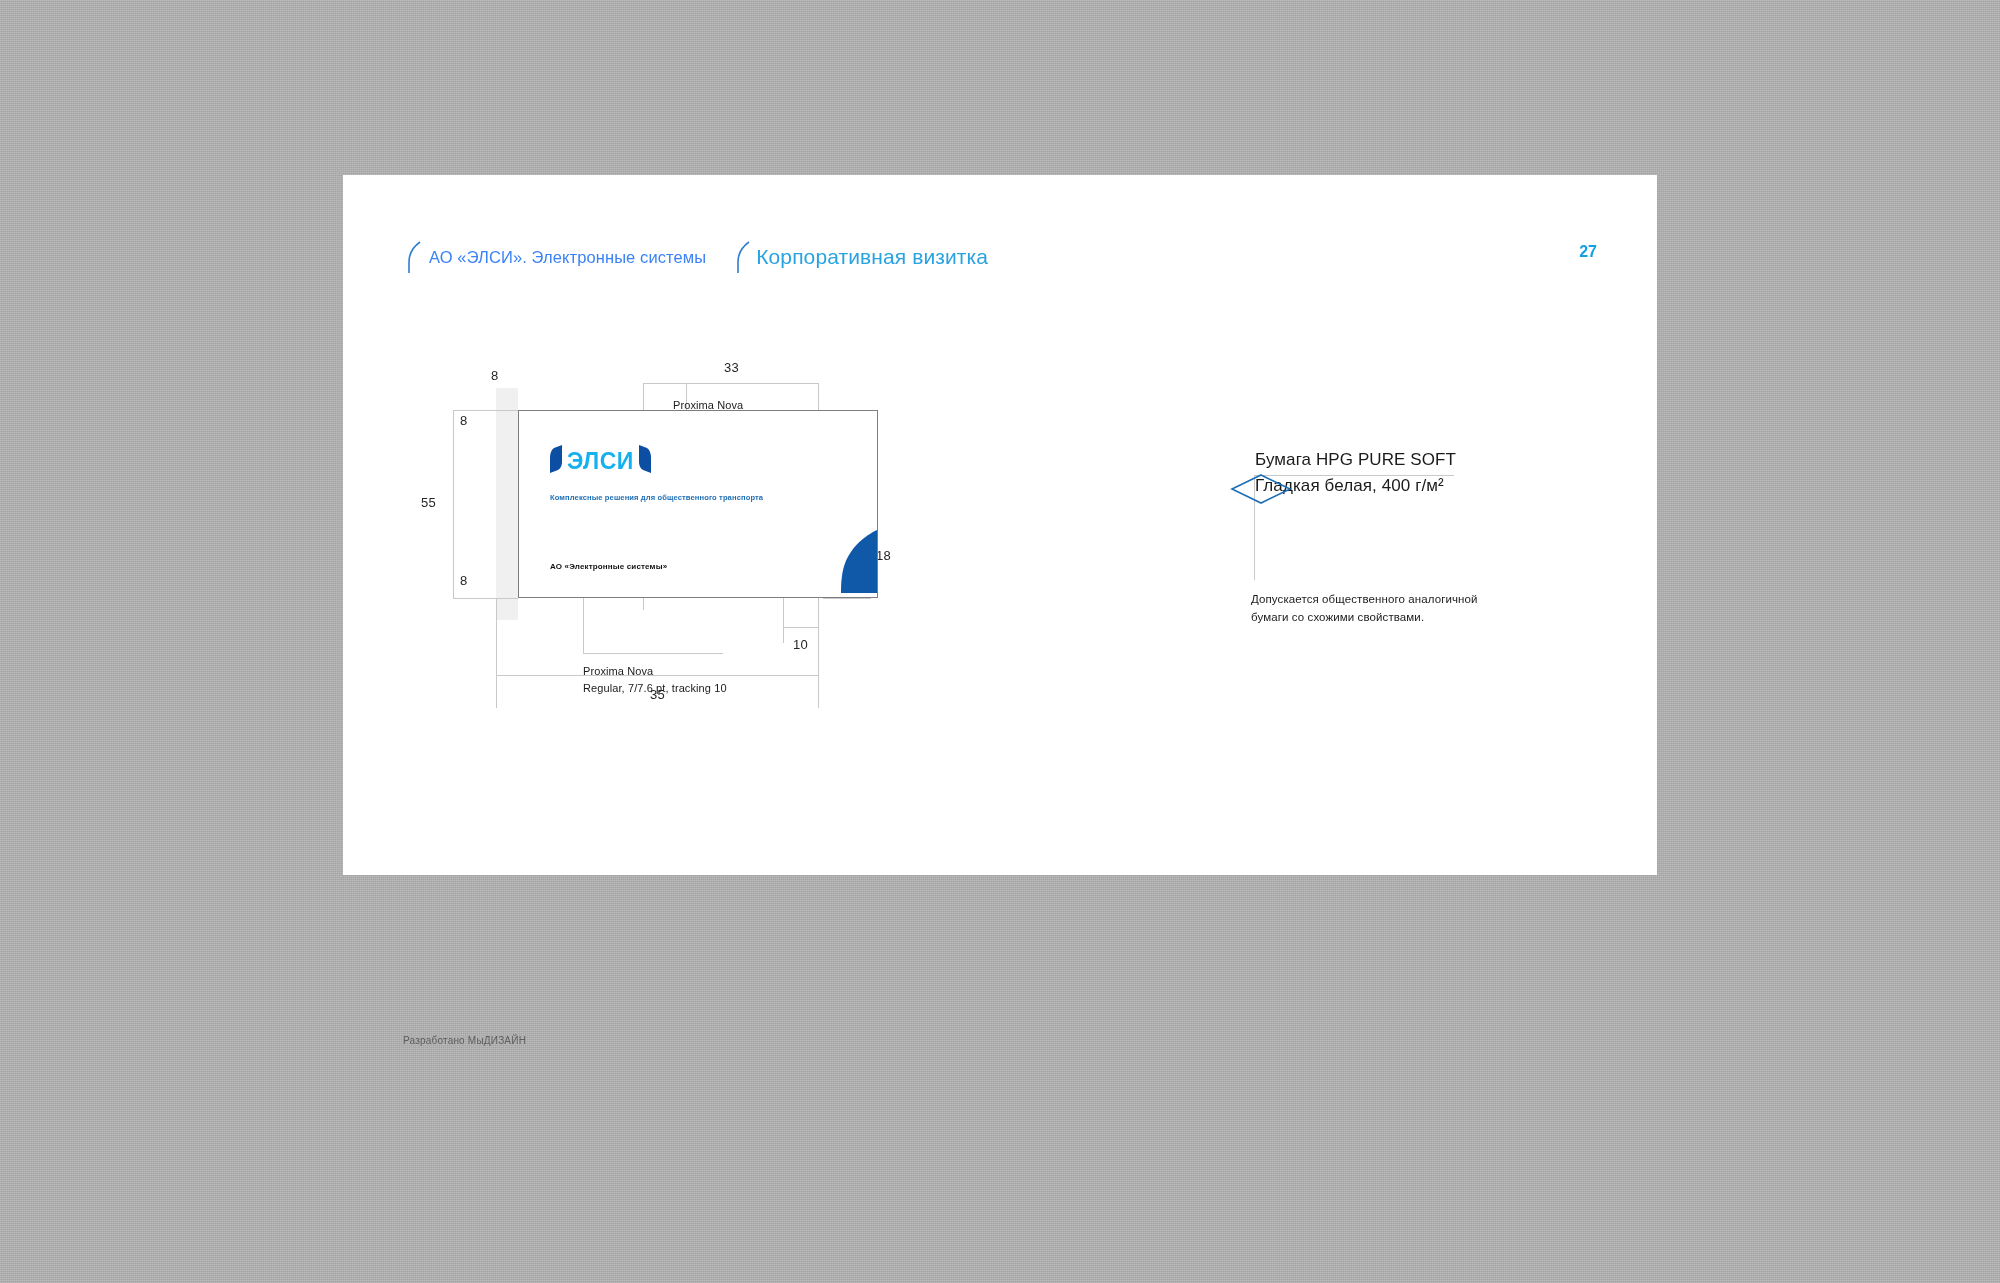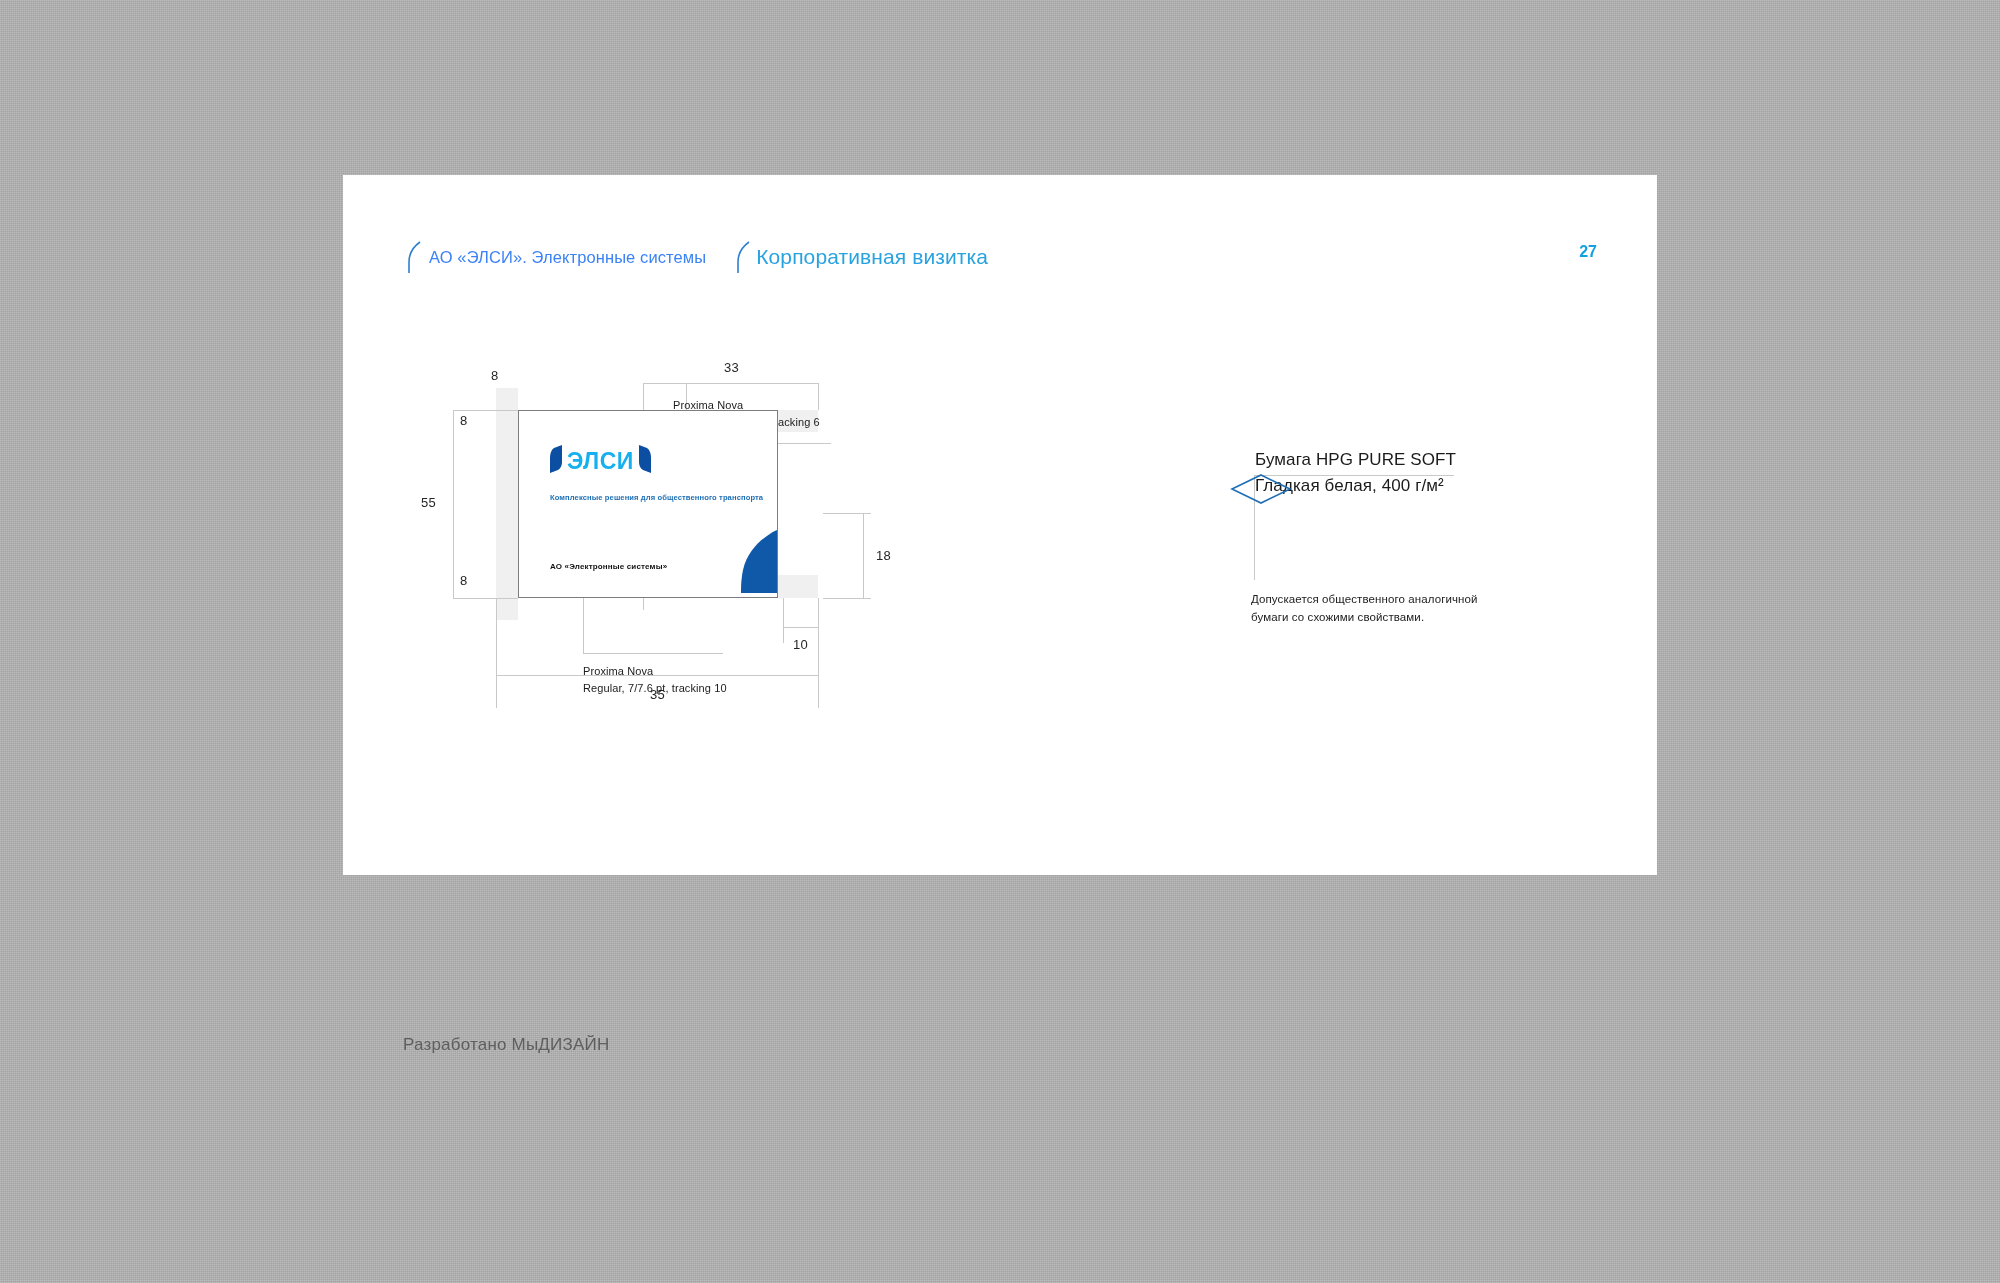--- a/index.html
+++ b/index.html
@@ -38,36 +38,36 @@
     font-size: 21px; color: #29a3e0; letter-spacing: .1px;
     white-space: nowrap; margin-left: 2px; font-weight: 400;
   }
   .hdr-gap { width: 26px; }
   .pagenum {
     position: absolute; right: 60px; top: 68px;
     font-size: 16px; color: #13a0e3; font-weight: 700;
   }
   .credit {
     position: absolute; left: 60px; top: 860px;
-    font-size: 17px; color: #5e5e5e; letter-spacing: .2px;
+    font-size: 10px; color: #5e5e5e; letter-spacing: .2px;
   }
   
   .diagram { position: absolute; left: 0; top: 0; width: 1314px; height: 700px; }
   .gline { position: absolute; background: #c9c9c9; }
   .gline.h { height: 1px; }
   .gline.v { width: 1px; }
   .gband { position: absolute; background: #f0f0f0; }
   .dim {
     position: absolute; font-size: 13px; color: #262626; letter-spacing: .2px;
     white-space: nowrap;
   }
   
   .card {
     position: absolute; left: 175px; top: 235px;
-    width: 260px; height: 188px;
+    width: 360px; height: 188px;
     background: #ffffff;
     border: 1px solid #7d7d7d;
     overflow: hidden;
     padding-left: 24px;
   }
   .card-inner { position: absolute; inset: 0; }
   .logo-wrap { position: absolute; left: 31px; top: 36px; }
   .logo-mark { display: flex; align-items: center; height: 28px; }
   .logo-word {
     font-size: 23px; font-weight: 700; color: #17b0ef;

